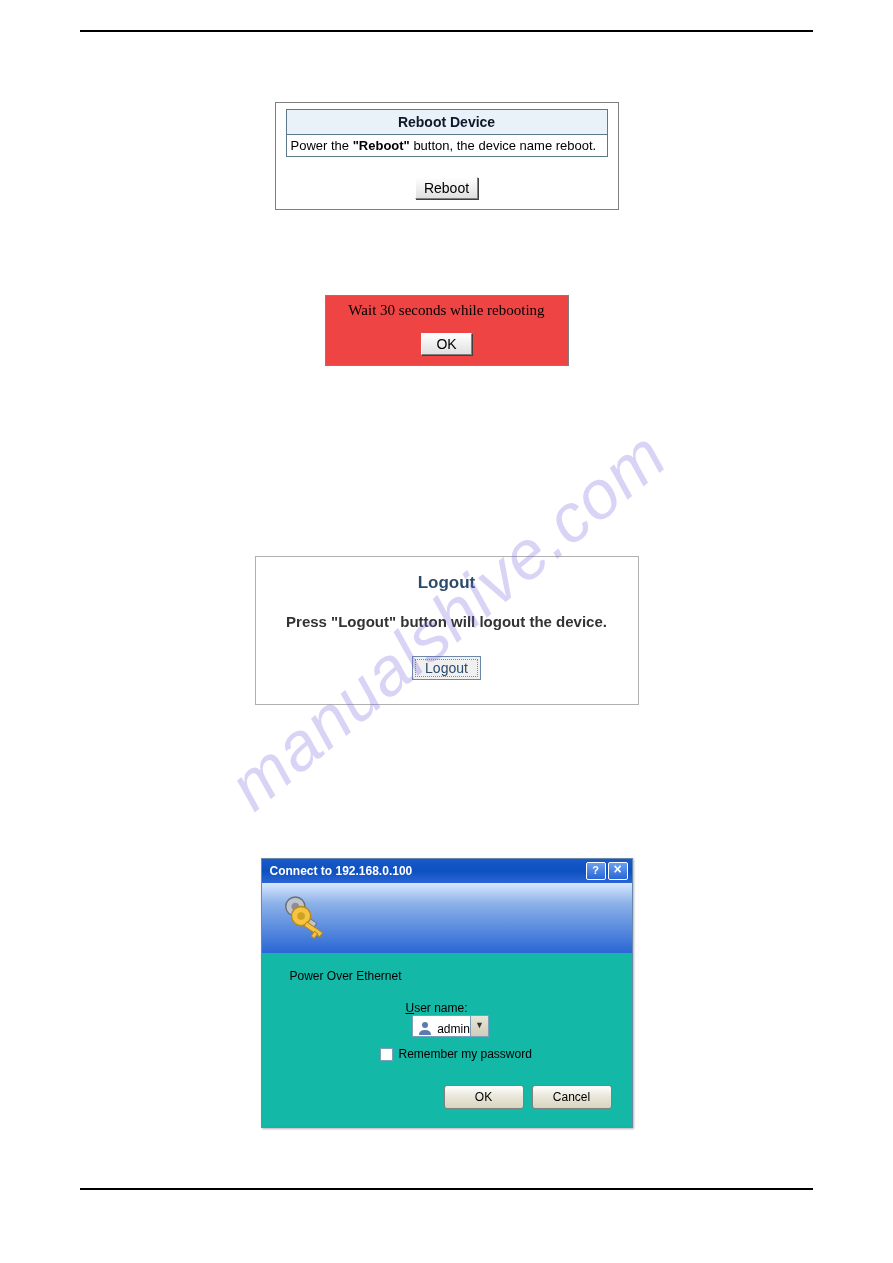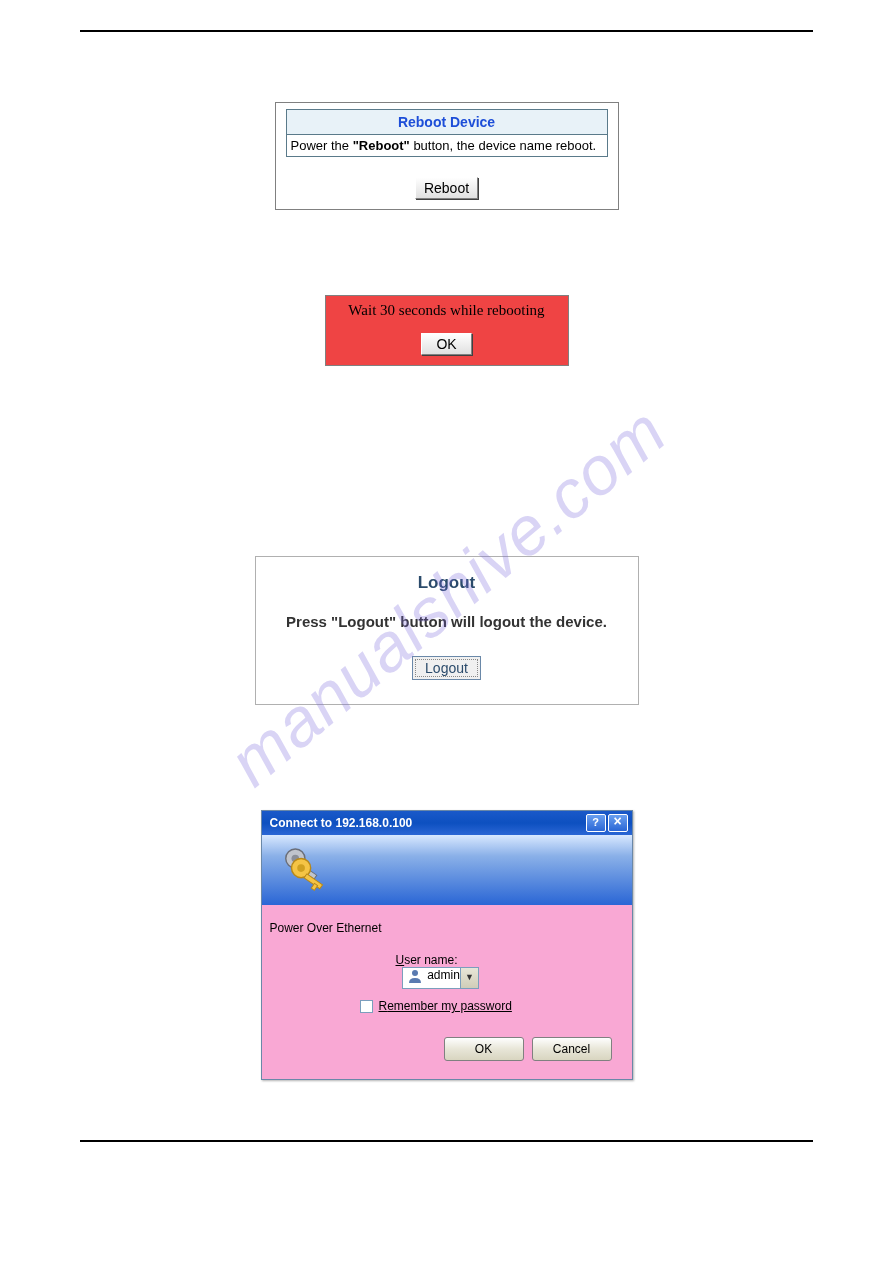--- a/index.html
+++ b/index.html
@@ -42,21 +42,21 @@
     margin-bottom: 6px;
     font-family: Arial, sans-serif;
   }
   .reboot-table {
     border-collapse: collapse;
     width: 100%;
     border: 1px solid #5a7a8a;
   }
   .reboot-table th {
     background: #e8f2f8;
-    color: #1d4ed8;
+    color: #0f172a;
     font-weight: bold;
     font-size: 14px;
     padding: 4px;
     border: 1px solid #5a7a8a;
   }
   .reboot-table td {
     font-size: 13px;
     padding: 3px 4px;
     border: 1px solid #5a7a8a;
     color: #000;
@@ -131,23 +131,24 @@
   }
   .spacer3 {
     height: 105px;
     width: 1px;
   }
   
   .win-dialog {
     width: 372px;
     font-family: Tahoma, sans-serif;
     font-size: 12px;
-    background: #f9a8d4;
+    background: #14b8a6;
     border: 1px solid #6a88a8;
     box-shadow: 1px 1px 2px rgba(0,0,0,0.3);
+    margin-top: 48px;
   }
   .win-titlebar {
     height: 24px;
     background: linear-gradient(to bottom, #1a59c9 0%, #0d50c0 50%, #2a66d5 100%);
     display: flex;
     align-items: center;
     color: #fff;
     padding: 0 4px 0 8px;
     font-weight: bold;
   }
@@ -177,21 +178,21 @@
     overflow: hidden;
   }
   .key-icon {
     position: absolute;
     left: 18px;
     top: 10px;
     width: 46px;
     height: 50px;
   }
   .win-body {
-    padding: 16px 20px 18px 8px;
+    padding: 16px 20px 18px 28px;
   }
   .win-realm {
     color: #000;
     margin-bottom: 18px;
     font-size: 12px;
   }
   .win-row {
     display: flex;
     align-items: center;
     margin-bottom: 8px;
@@ -202,21 +203,21 @@
     font-size: 12px;
     color: #000;
   }
   .win-label .u { text-decoration: underline; }
   .win-combo {
     flex: 1;
     height: 18px;
     border: 1px solid #7b9ebd;
     background: #fff;
     display: flex;
-    align-items: flex-start;
+    align-items: flex-end;
     padding-left: 4px;
     font-size: 12px;
   }
   .combo-icon {
     display: inline-block;
     width: 16px;
     height: 16px;
     margin-right: 4px;
   }
   .combo-text { flex: 1; }
@@ -240,21 +241,20 @@
     font-size: 12px;
     font-family: Tahoma, sans-serif;
   }
   .win-checkrow {
     margin-left: 90px;
     margin-top: 10px;
     margin-bottom: 24px;
     display: flex;
     align-items: center;
     font-size: 12px;
-    text-decoration: underline;
   }
   .win-checkbox {
     width: 13px;
     height: 13px;
     border: 1px solid #7b9ebd;
     background: #fff;
     margin-right: 6px;
     cursor: pointer;
   }
   .win-btn-row {

